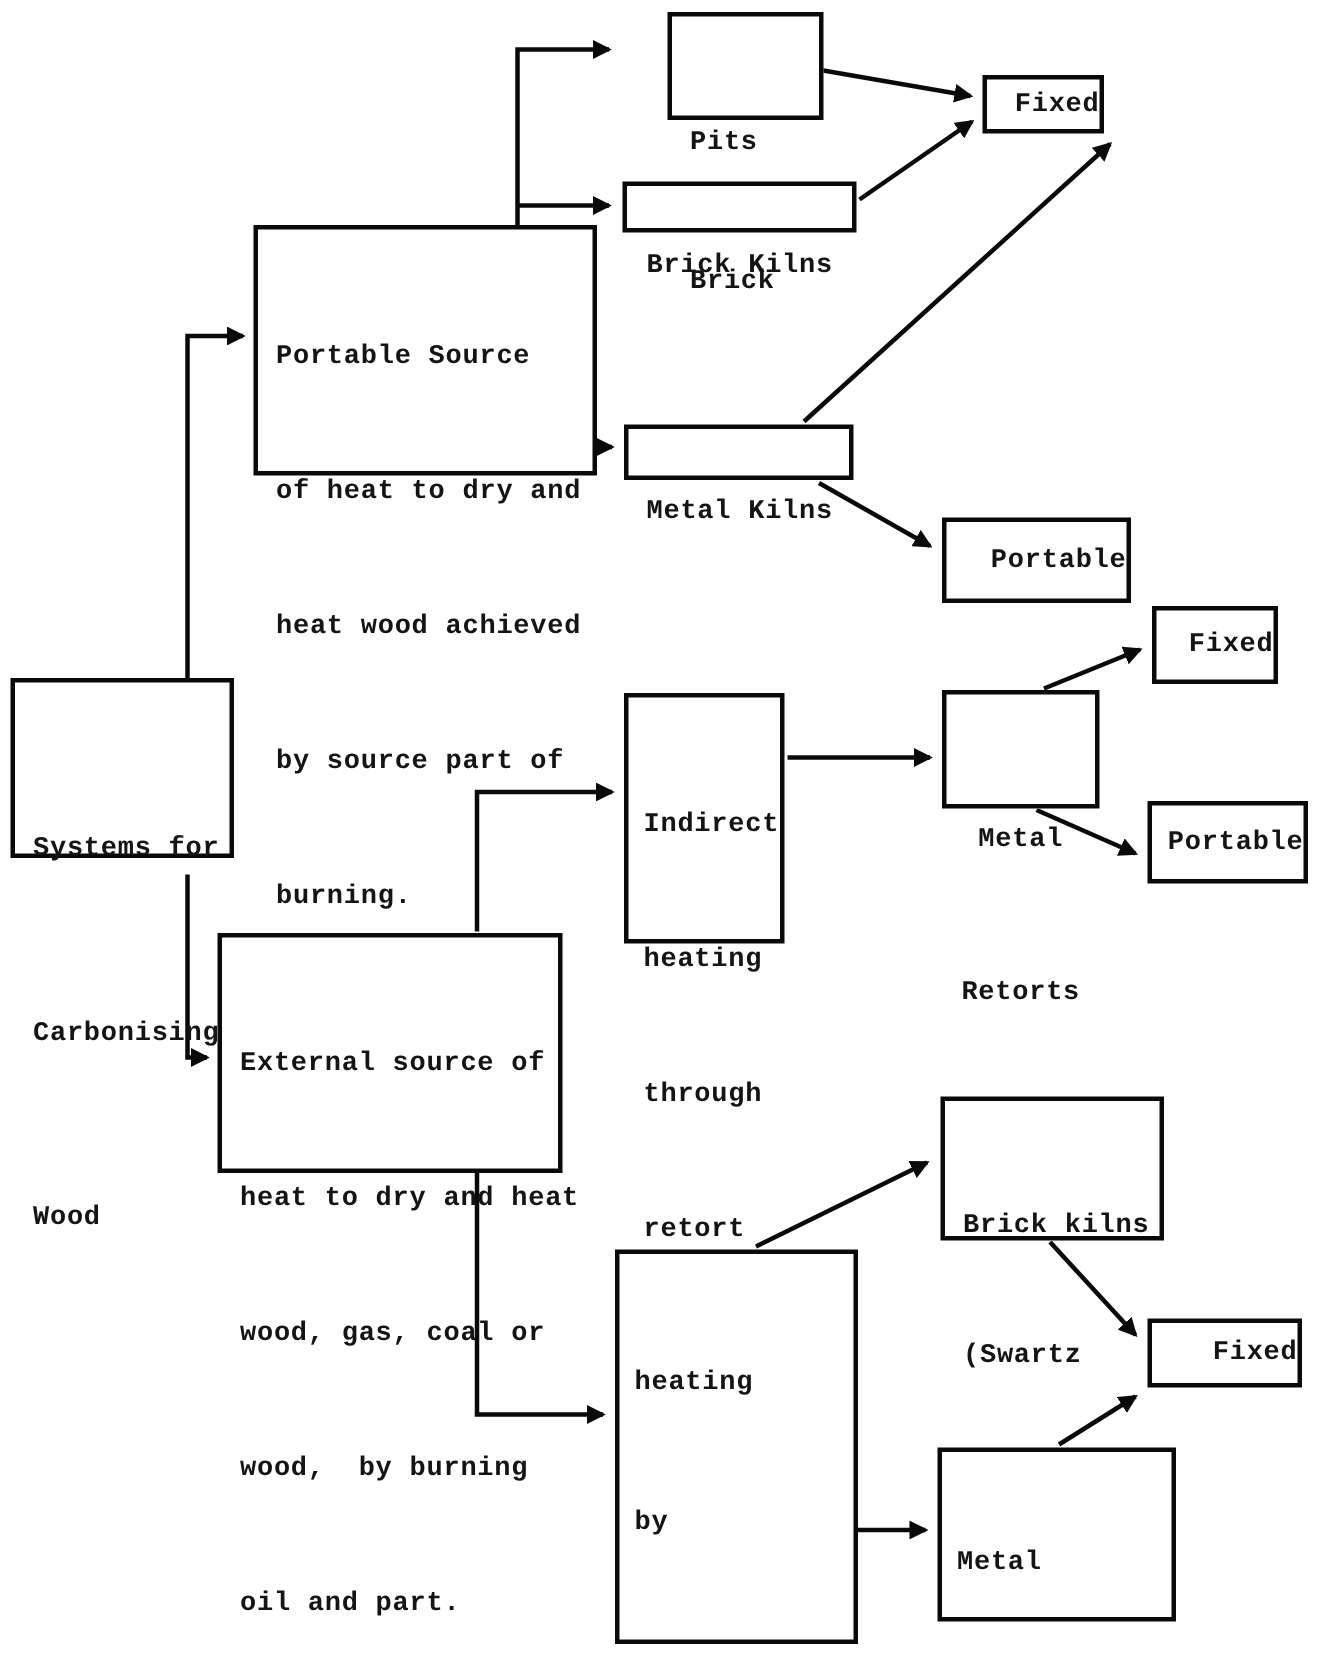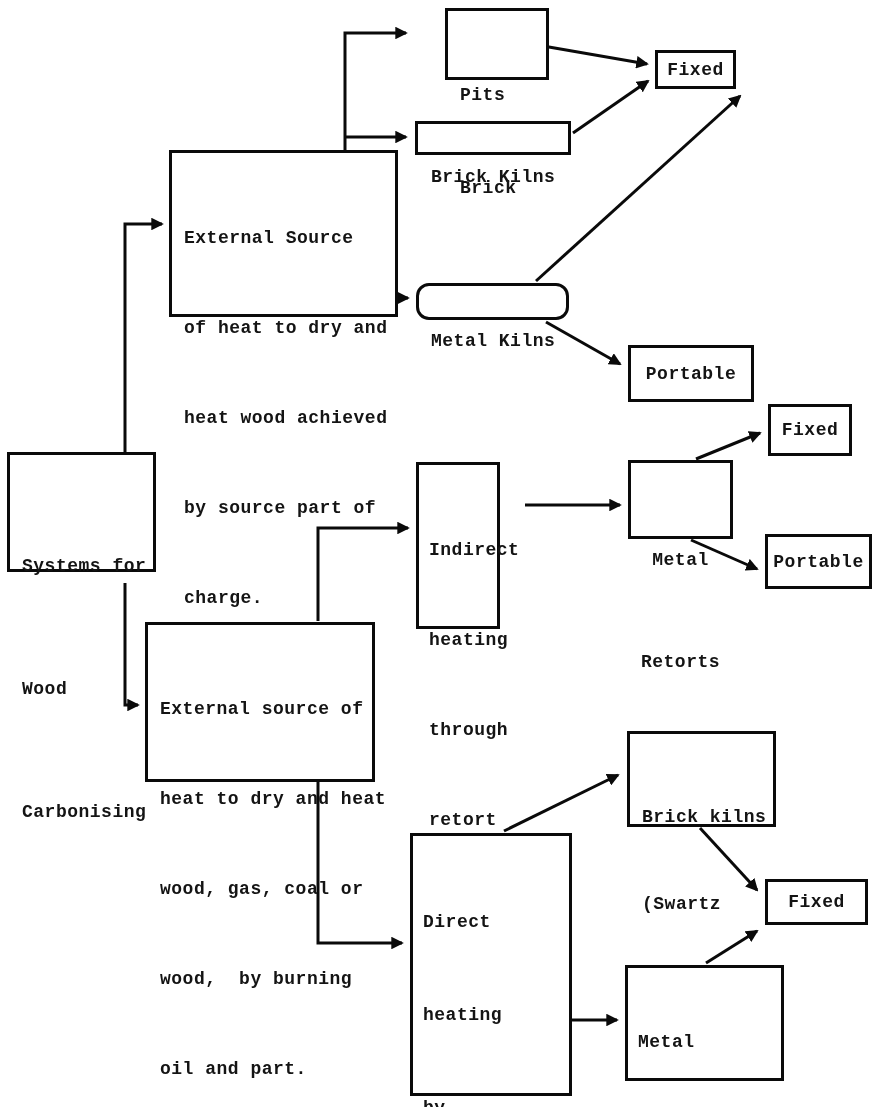--- a/index.html
+++ b/index.html
@@ -16,32 +16,32 @@
   .wires polyline { fill:none; stroke:#0a0a0a; stroke-width:3; }
   .node {
     position:absolute;
     box-sizing:border-box;
     border:3px solid #0a0a0a;
     background:#ffffff;
     font-size:18px;
     white-space:pre;
     letter-spacing:0.5px;
   }
-  .c { display:flex; align-items:center; justify-content:center; padding:0 !important; }
+  .c { display:flex; align-items:center; justify-content:flex-end; padding:0 !important; }
   .ln { white-space:pre; }
 
   #n-pits            { left:414px; top:8px;    width:104px; height:72px;  padding:7px 0 0 12px;  line-height:31px;margin-left:31px; }
   #n-fixed-top       { left:655px; top:50px;   width:81px;  height:39px; }
   #n-brick-kilns     { left:415px; top:121px;  width:156px; height:34px;  padding:3px 0 0 13px; }
   #n-internal        { left:169px; top:150px;  width:229px; height:167px; padding:10px 0 0 12px; line-height:30px; }
-  #n-metal-kilns     { left:416px; top:283px;  width:153px; height:37px;  padding:5px 0 0 12px;border-radius:13px; }
+  #n-metal-kilns     { left:416px; top:283px;  width:153px; height:37px;  padding:5px 0 0 12px; }
   #n-portable-top    { left:628px; top:345px;  width:126px; height:57px; }
   #n-fixed-mid       { left:768px; top:404px;  width:84px;  height:52px; }
   #n-systems         { left:7px;   top:452px;  width:149px; height:120px; padding:9px 0 0 12px;  line-height:41px; }
-  #n-indirect        { left:416px; top:462px;  width:84px; height:167px; padding:10px 0 0 10px; line-height:30px; }
+  #n-indirect        { left:416px; top:462px;  width:107px; height:167px; padding:10px 0 0 10px; line-height:30px; }
   #n-metal-retorts   { left:628px; top:460px;  width:105px; height:79px;  padding:12px 0 0 0;    line-height:34px; text-align:center; }
   #n-portable-mid    { left:765px; top:534px;  width:107px; height:55px; }
   #n-external        { left:145px; top:622px;  width:230px; height:160px; padding:9px 0 0 12px;  line-height:30px; }
   #n-brick-swartz    { left:627px; top:731px;  width:149px; height:96px;  padding:11px 0 0 12px; line-height:29px; }
   #n-direct          { left:410px; top:833px;  width:162px; height:263px; padding:9px 0 0 10px;  line-height:31px; }
   #n-fixed-bottom    { left:765px; top:879px;  width:103px; height:46px; }
   #n-metal-lambiotte { left:625px; top:965px;  width:159px; height:116px; padding:9px 0 0 10px;  line-height:26px; }
 </style>
 </head>
 <body>
@@ -81,43 +81,43 @@
 
   <div class="node c" id="n-fixed-top">
     <div class="ln">Fixed</div>
   </div>
 
   <div class="node" id="n-brick-kilns">
     <div class="ln">Brick Kilns</div>
   </div>
 
   <div class="node" id="n-internal">
-    <div class="ln">External Source</div>
+    <div class="ln">Portable Source</div>
     <div class="ln">of heat to dry and</div>
     <div class="ln">heat wood achieved</div>
     <div class="ln">by source part of</div>
-    <div class="ln">charge.</div>
+    <div class="ln">burning.</div>
   </div>
 
   <div class="node" id="n-metal-kilns">
     <div class="ln">Metal Kilns</div>
   </div>
 
   <div class="node c" id="n-portable-top">
     <div class="ln">Portable</div>
   </div>
 
   <div class="node c" id="n-fixed-mid">
     <div class="ln">Fixed</div>
   </div>
 
   <div class="node" id="n-systems">
     <div class="ln">Systems for</div>
+    <div class="ln">Carbonising</div>
     <div class="ln">Wood</div>
-    <div class="ln">Carbonising</div>
   </div>
 
   <div class="node" id="n-indirect">
     <div class="ln">Indirect</div>
     <div class="ln">heating</div>
     <div class="ln">through</div>
     <div class="ln">retort</div>
     <div class="ln">walls</div>
   </div>
 
@@ -138,21 +138,20 @@
     <div class="ln">oil and part.</div>
   </div>
 
   <div class="node" id="n-brick-swartz">
     <div class="ln">Brick kilns</div>
     <div class="ln">(Swartz</div>
     <div class="ln">   Type )</div>
   </div>
 
   <div class="node" id="n-direct">
-    <div class="ln">Direct</div>
     <div class="ln">heating</div>
     <div class="ln">by</div>
     
     
     
     
     
   </div>
 
   <div class="node c" id="n-fixed-bottom">

